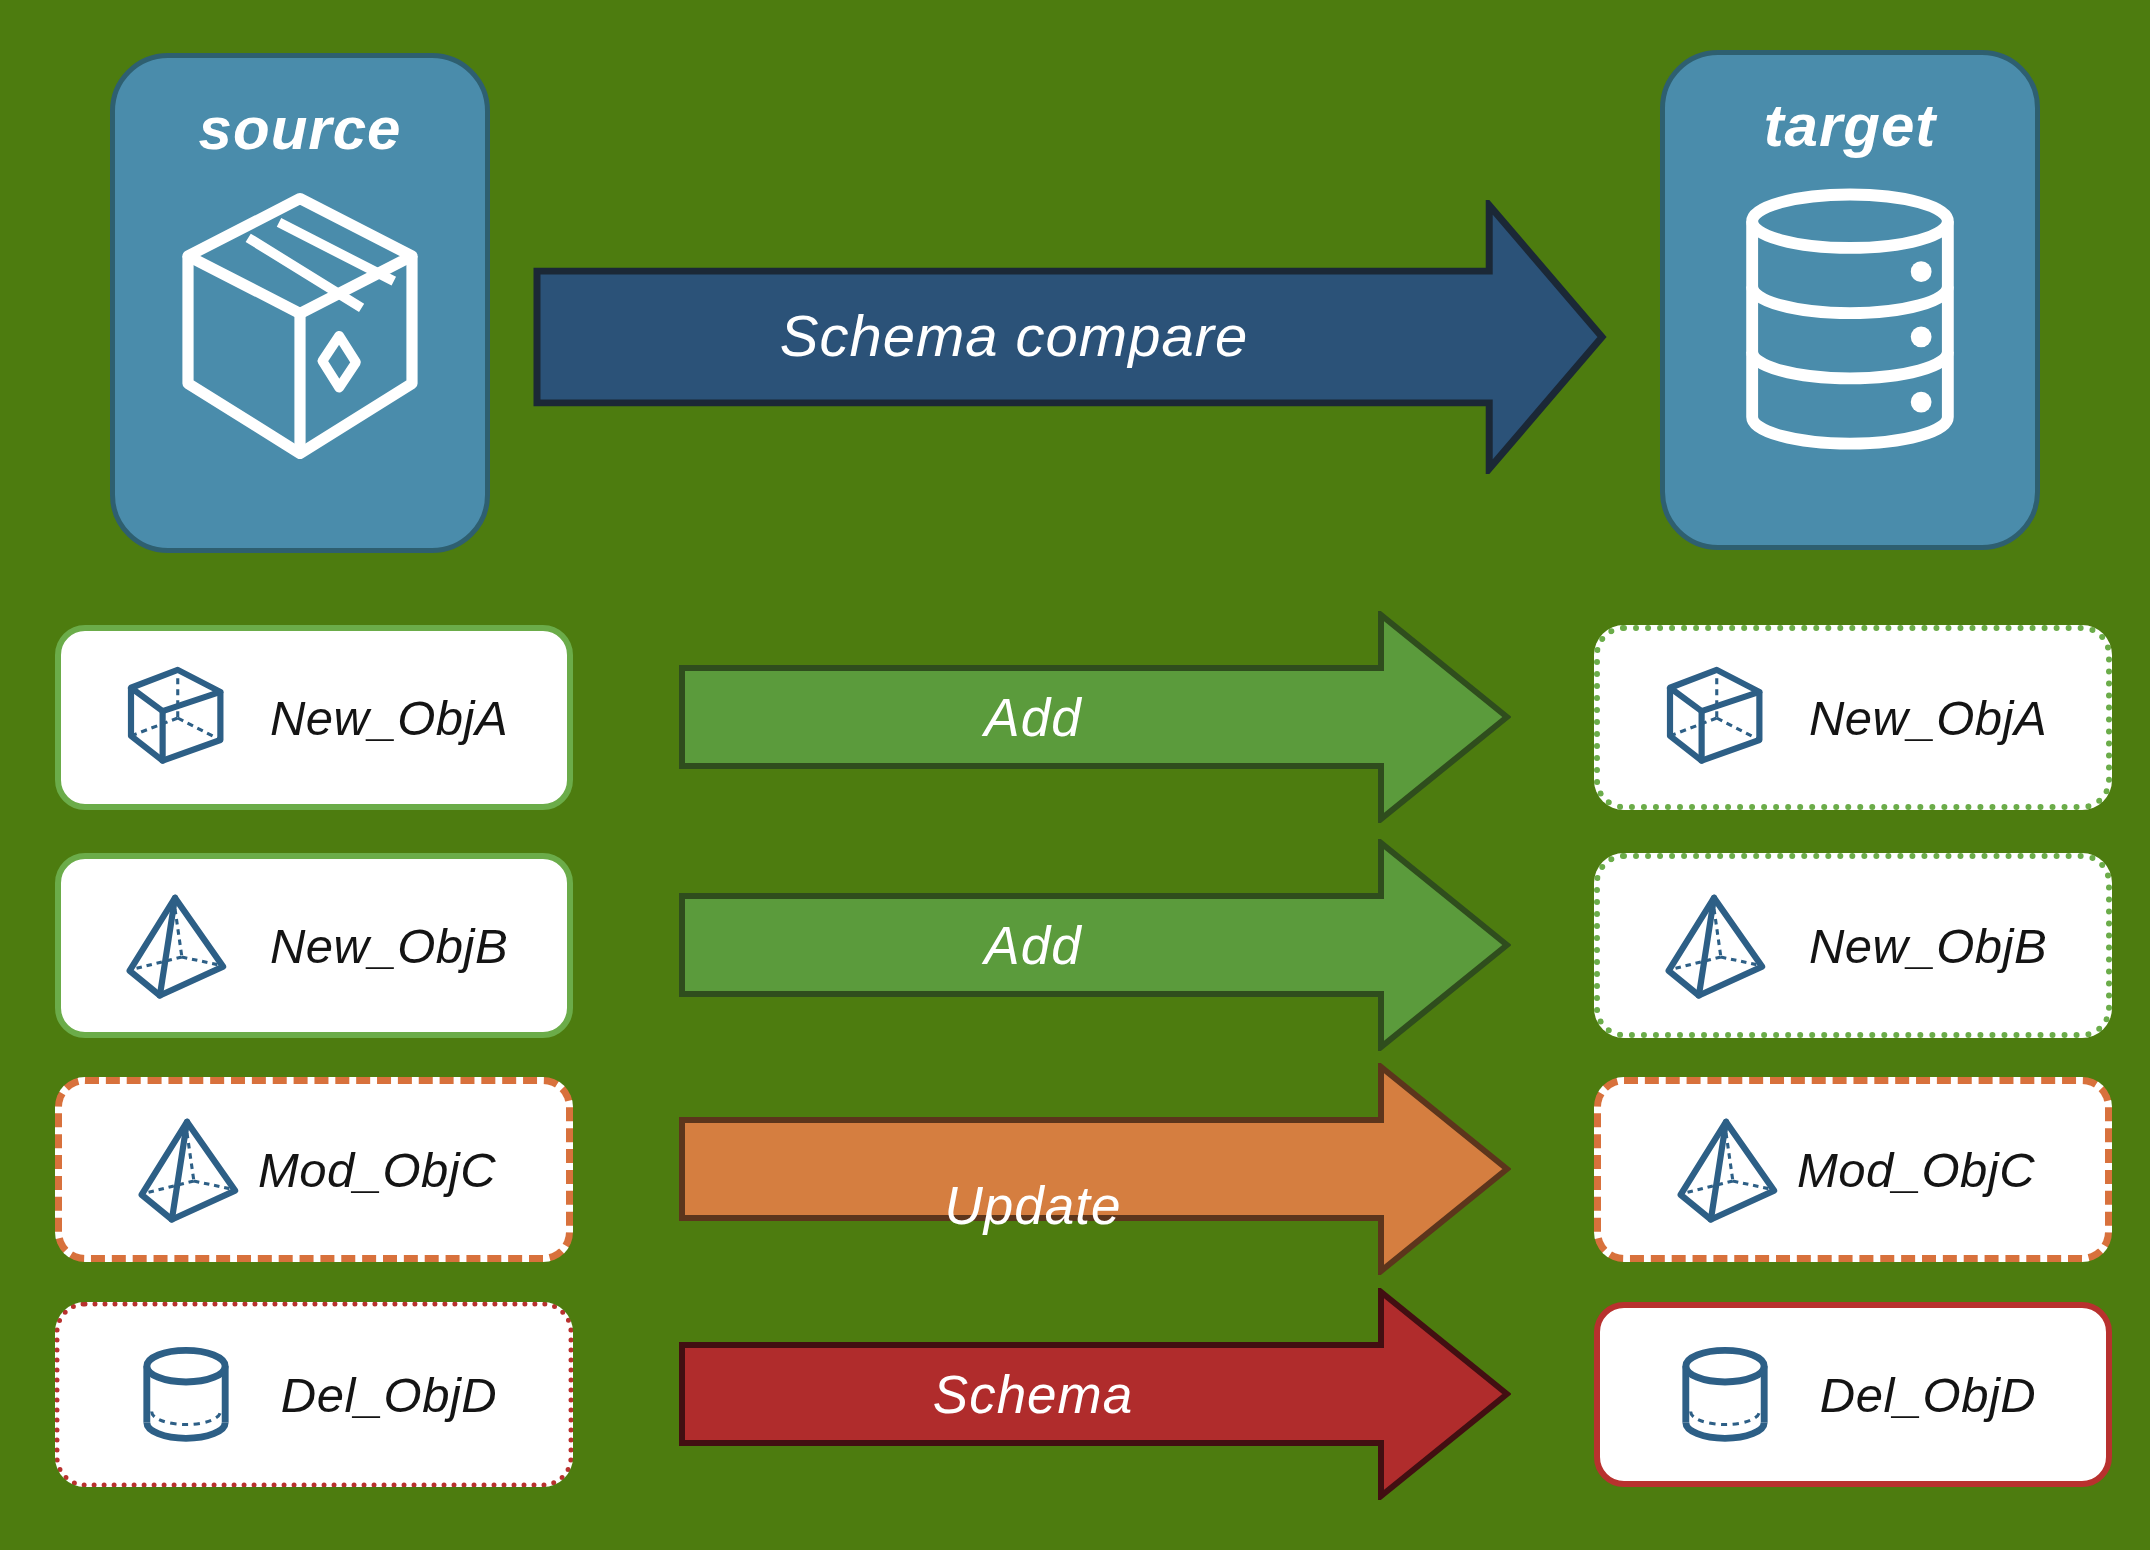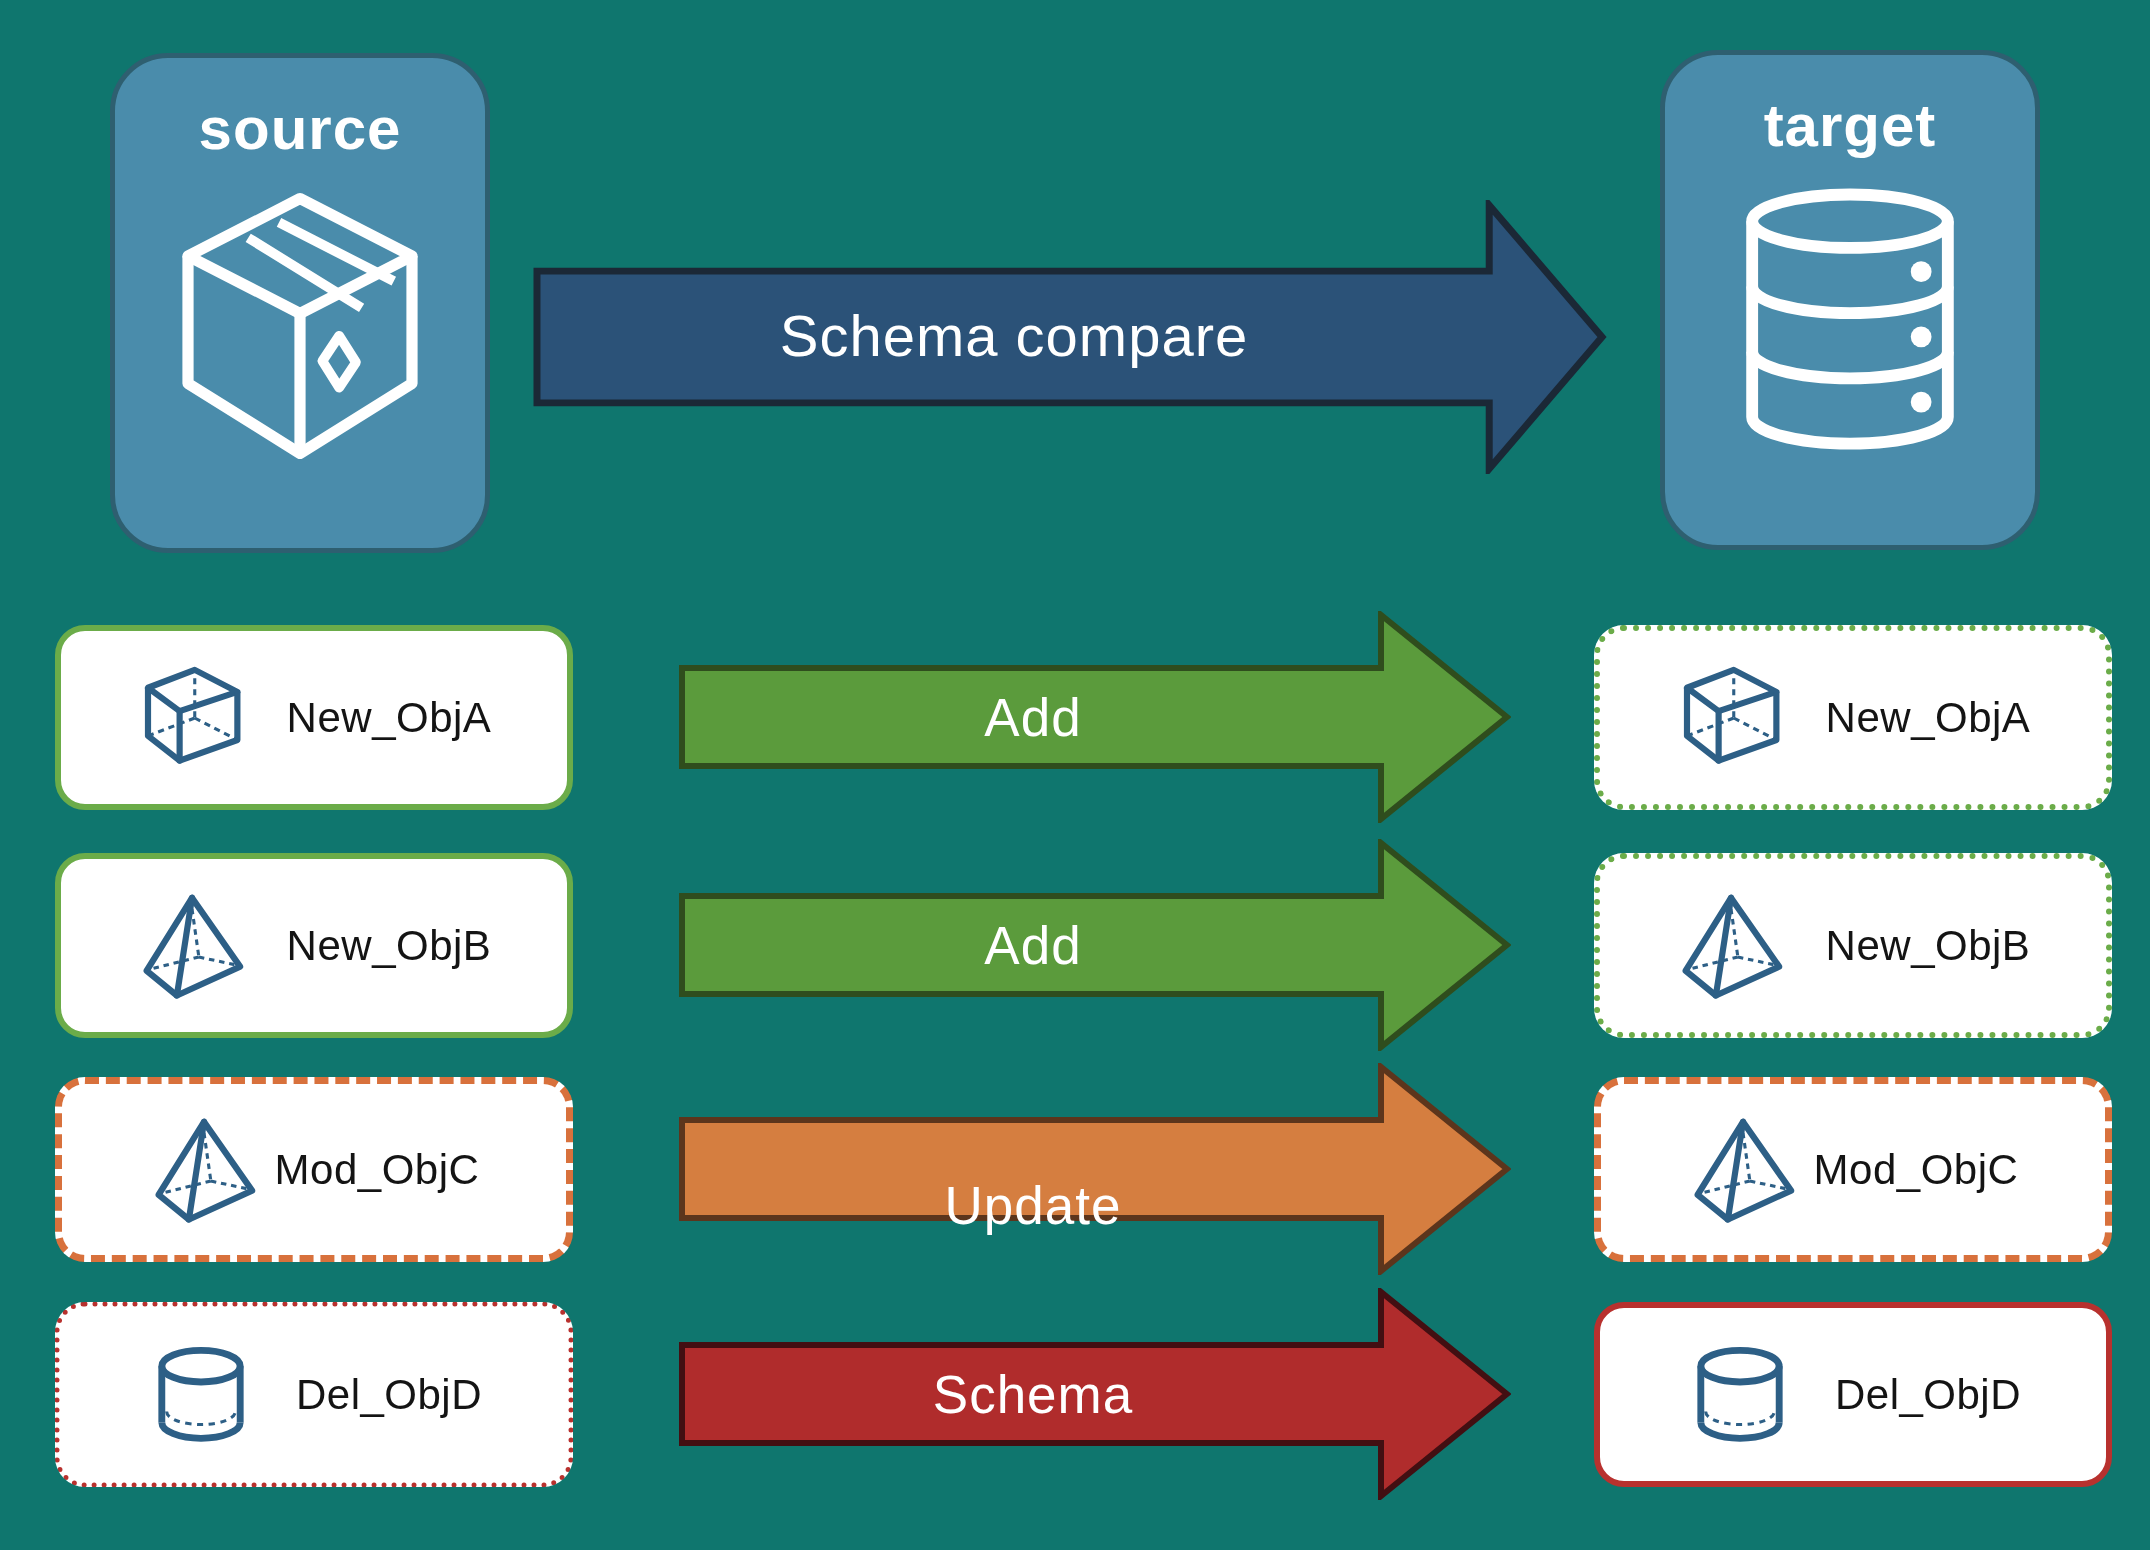--- a/index.html
+++ b/index.html
@@ -1,21 +1,22 @@
 <!DOCTYPE html>
 <html style="--blue_fill: #4A8CAB; --blue_border: #2E5F70; --navy_arrow_fill: #2B5278; --navy_arrow_border: #1B2836; --green_border: #6BAC49; --green_arrow_fill: #5B9B3C; --green_arrow_border: #2F4D1D; --orange_border: #D8713C; --orange_arrow_fill: #D57E40; --orange_arrow_border: #5C351C; --red_border: #B8312E; --red_arrow_fill: #B02C2C; --red_arrow_border: #420F12; --icon_blue: #2D5F86; --label_text: #141414;"><head>
 <meta charset="utf-8">
 <style>
   html,body{margin:0;padding:0;background:#fff;}
   .canvas{
     position:relative;
     width:2150px;height:1550px;
-    background:#0f766e;
+    background:#4d7c0f;
     font-family:"Liberation Sans", sans-serif;
     overflow:hidden;
+    font-style:italic;
   }
   svg.defs{position:absolute;width:0;height:0;}
 
   
   .big-card{
     position:absolute;
     width:380px;height:500px;
     background:var(--blue_fill);
     border:5px solid var(--blue_border);
     border-radius:58px;
@@ -53,21 +54,21 @@
   .card.left{left:55px;}
   .card.right{left:1594px;}
   .b-solid-green {border:6px solid  var(--green_border);}
   .b-dotted-green{border:6px dotted var(--green_border);}
   .b-dashed-orange{border:7px dashed var(--orange_border);gap:16px;}
   .b-dotted-red {border:5px dotted var(--red_border);}
   .b-solid-red  {border:6px solid  var(--red_border);}
 
   .obj-icon{width:110px;height:110px;color:var(--icon_blue);flex:0 0 auto;}
   .obj-label{
-    font-size:42px;color:var(--label_text);
+    font-size:49px;color:var(--label_text);
     letter-spacing:0.5px;white-space:nowrap;
   }
 
   .row-arrow{position:absolute;left:679px;}
   .row-arrow polygon{stroke-width:6;}
   .arr-add    polygon{fill:var(--green_arrow_fill); stroke:var(--green_arrow_border);}
   .arr-update polygon{fill:var(--orange_arrow_fill);stroke:var(--orange_arrow_border);}
   .arr-delete polygon{fill:var(--red_arrow_fill);   stroke:var(--red_arrow_border);}
   .row-arrow-label{
     position:absolute;left:682px;width:702px;height:98px;

